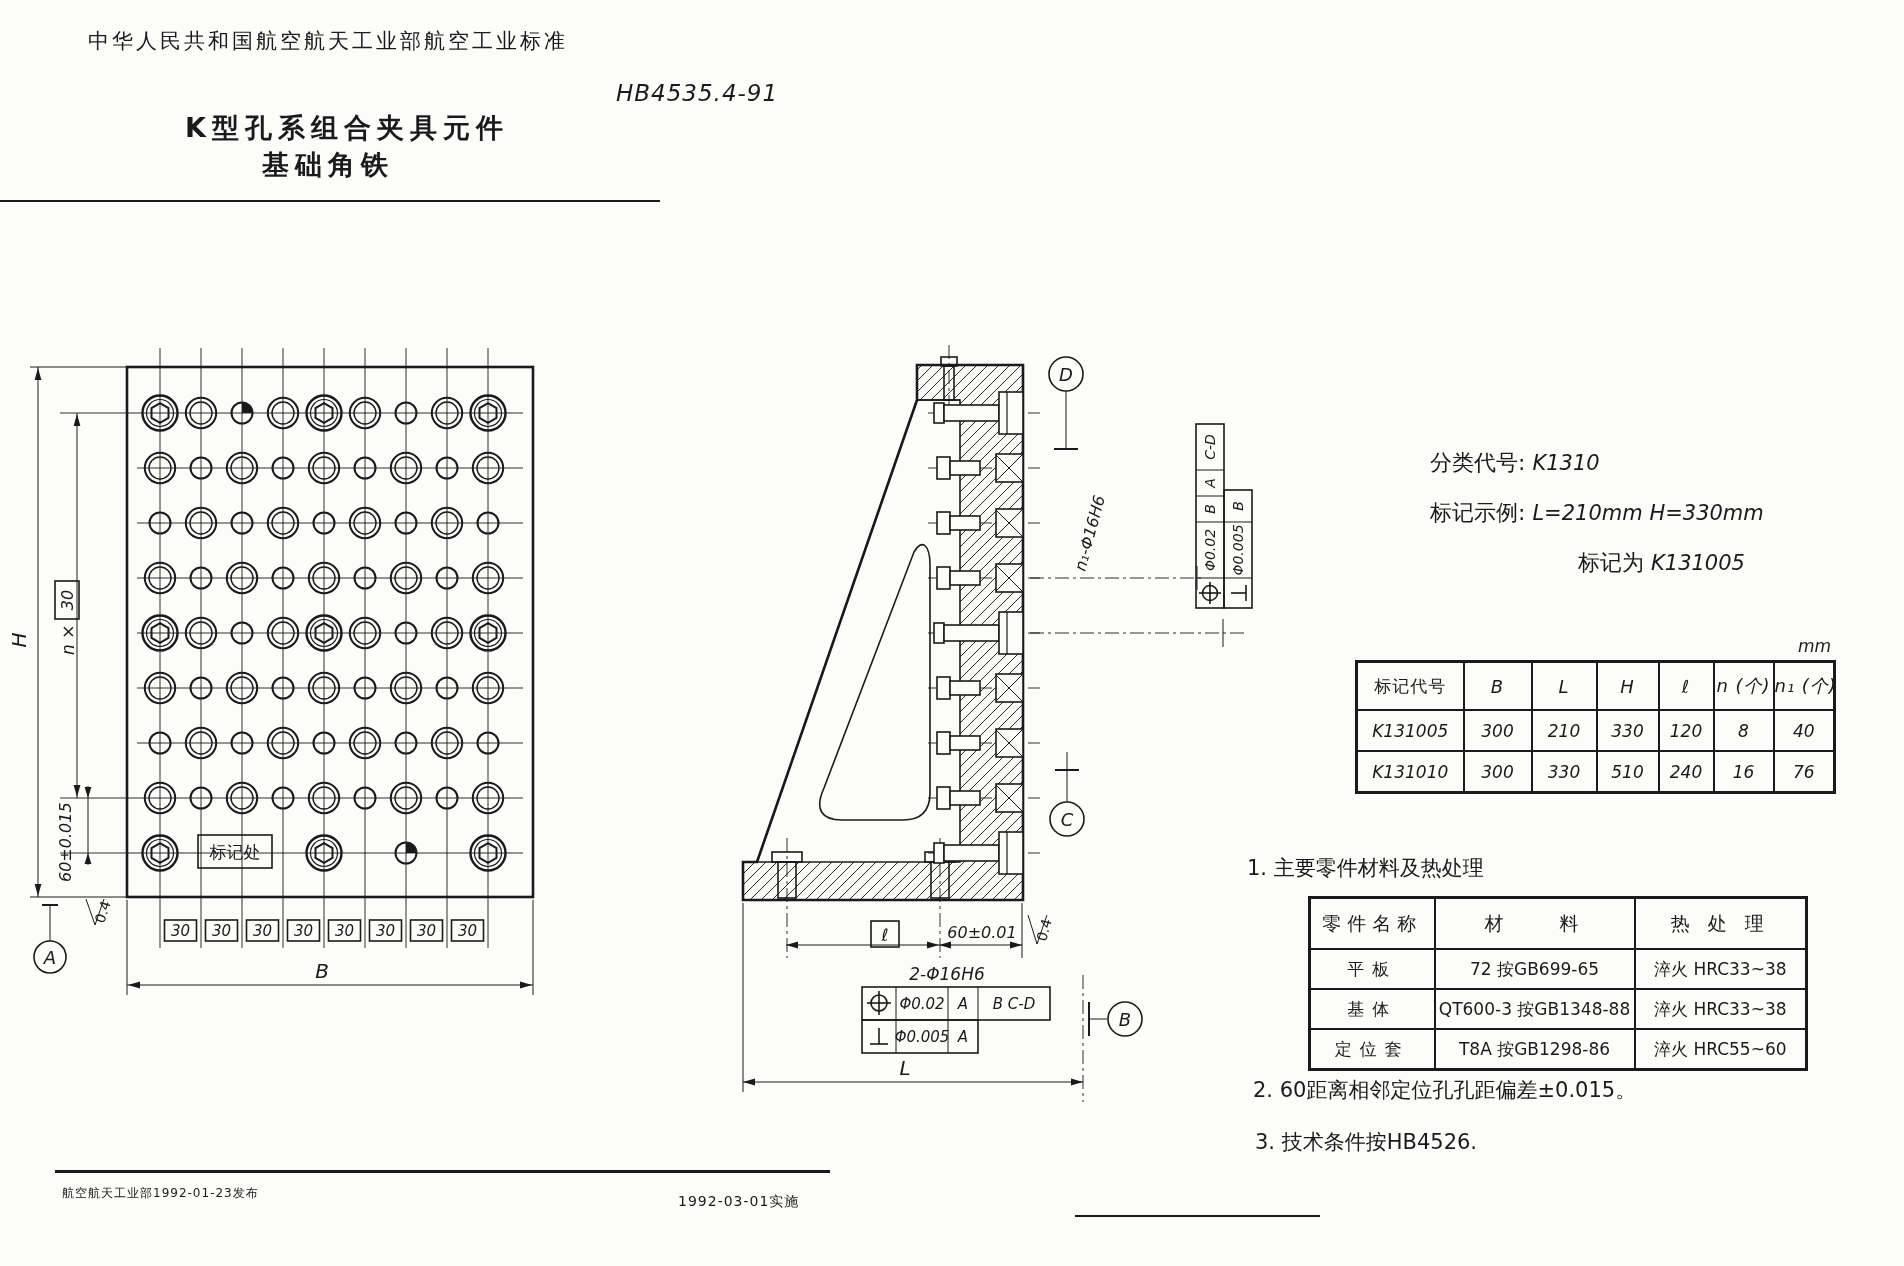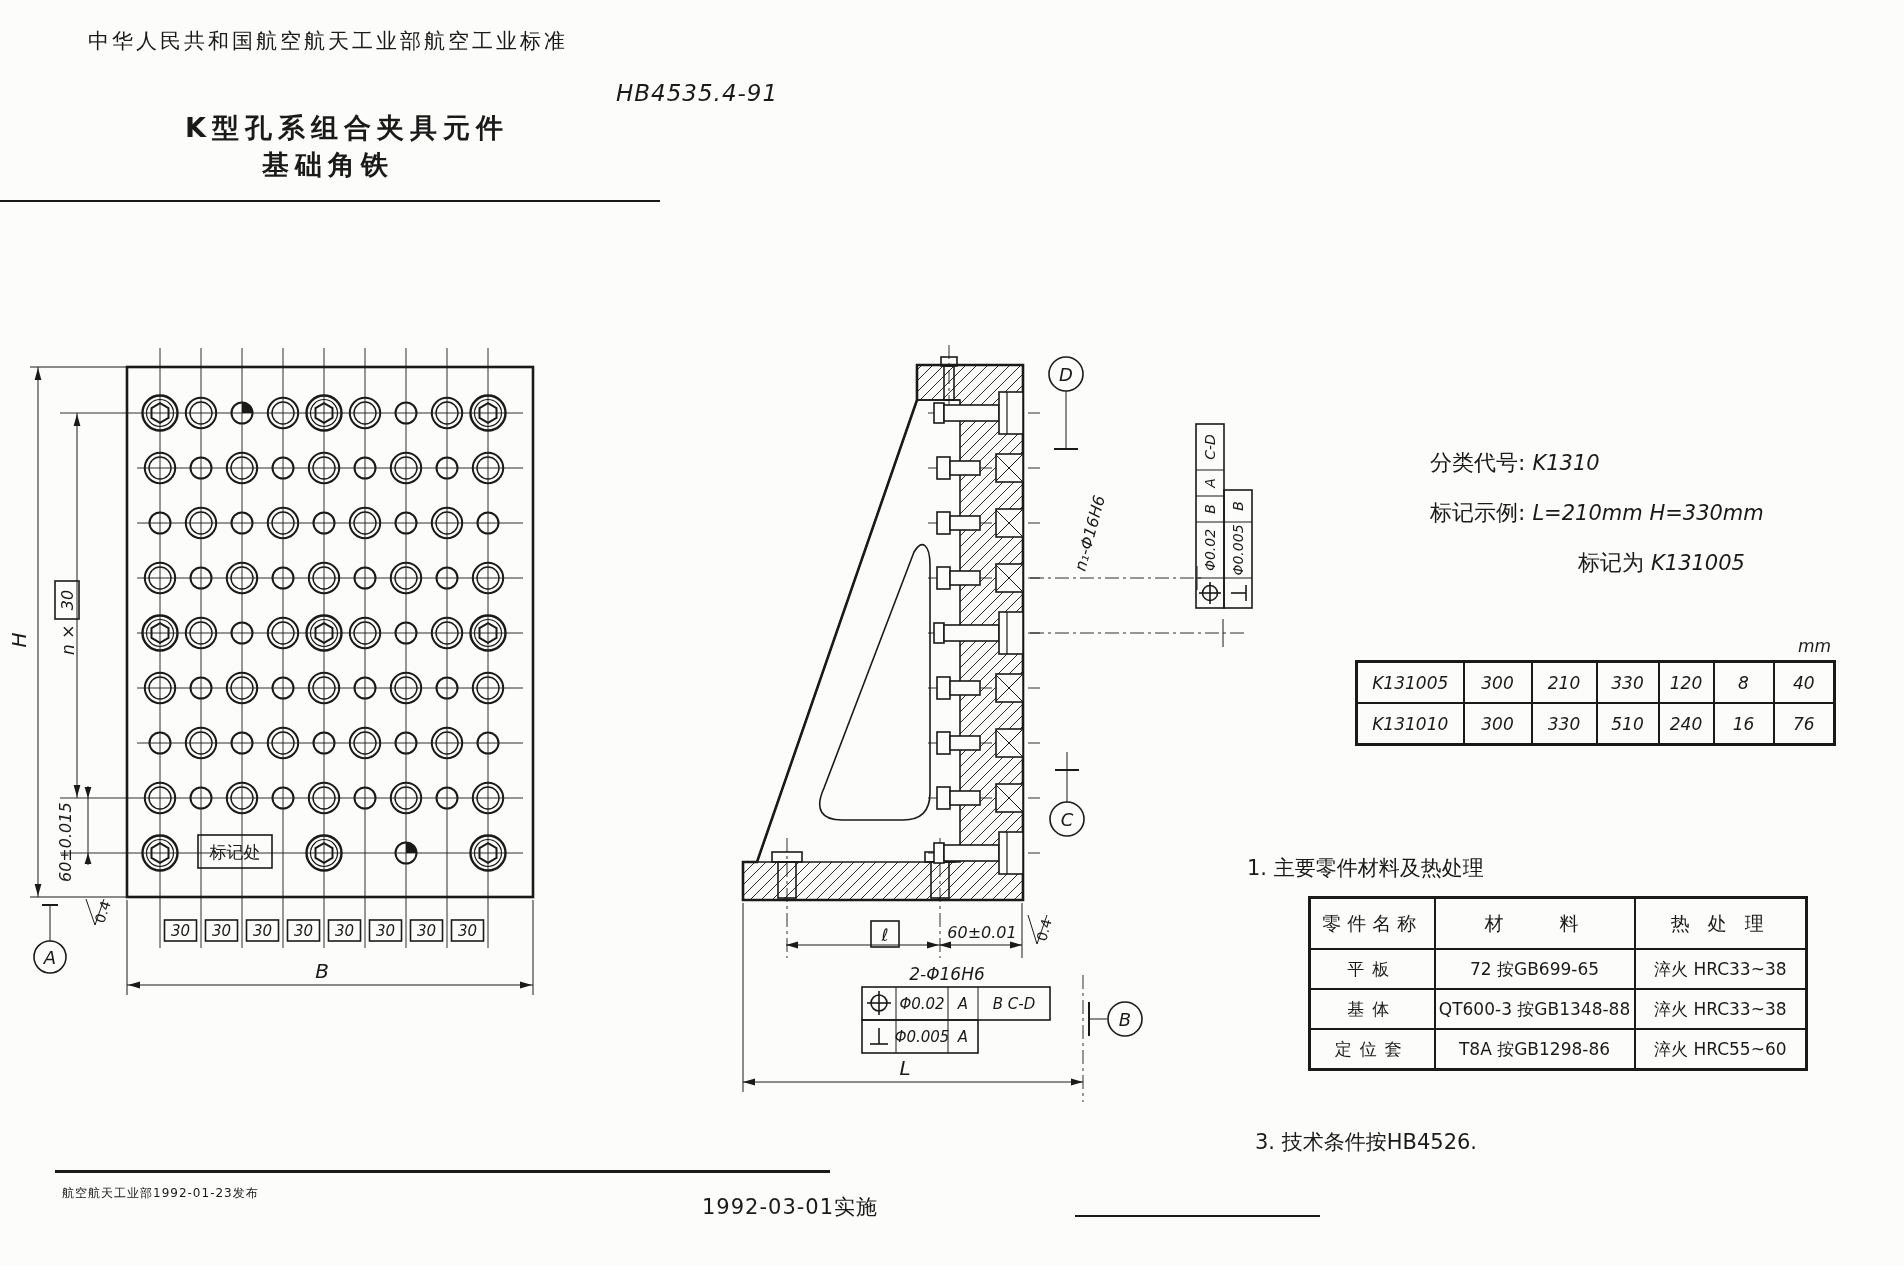--- a/index.html
+++ b/index.html
@@ -16,21 +16,21 @@
   .cls1{left:1430px;top:448px;font-size:22px;}
   .cls2{left:1430px;top:498px;font-size:22px;}
   .cls3{left:1578px;top:548px;font-size:22px;text-align:right;}
   .cls1 .i,.cls2 .i,.cls3 .i{font-size:21px;}
   .mm-label{left:1798px;top:636px;font-size:17px;font-style:italic;text-align:right;}
   .note{font-size:21px;}
   .n1{left:1247px;top:854px;}
   .n2{left:1253px;top:1076px;}
   .n3{left:1255px;top:1128px;}
   .foot-issued{left:62px;top:1185px;font-size:12px;letter-spacing:1px;}
-  .foot-impl{left:702px;top:1193px;font-size:21px;letter-spacing:1px;}
+  .foot-impl{left:678px;top:1193px;font-size:14px;letter-spacing:1px;}
   
   table{border-collapse:collapse;table-layout:fixed;background:transparent;}
   td{border:2px solid #1a1a1a;text-align:center;padding:0;font-size:17px;overflow:hidden;}
   .dim-table{left:1355px;top:660px;}
   .dim-table table{border:3px solid #1a1a1a;width:478px;}
   .dim-table tr.hd td{height:46px;letter-spacing:1px;}
   .dim-table tr.bd td{height:39px;font-style:italic;}
   .dim-table td.lt{font-style:italic;font-size:18px;}
   .mat-table{left:1308px;top:896px;}
   .mat-table table{border:3px solid #1a1a1a;width:497px;}
@@ -498,20 +498,29 @@
       <colgroup>
           <col style="width:107px">
           <col style="width:68px">
           <col style="width:65px">
           <col style="width:62px">
           <col style="width:55px">
           <col style="width:60px">
           <col style="width:61px">
         </colgroup>
       <tbody>
+          <tr class="hd">
+        <td>标记代号</td>
+        <td class="lt">B</td>
+        <td class="lt">L</td>
+        <td class="lt">H</td>
+        <td class="lt">ℓ</td>
+        <td class="lt">n (个)</td>
+        <td class="lt">n₁ (个)</td>
+      </tr>
       <tr class="bd">
         <td>K131005</td>
         <td>300</td>
         <td>210</td>
         <td>330</td>
         <td>120</td>
         <td>8</td>
         <td>40</td>
       </tr>
       <tr class="bd">
@@ -554,20 +563,21 @@
       </tr>
       <tr class="bd">
         <td class="nm">定位套</td>
         <td>T8A 按GB1298-86</td>
         <td>淬火 HRC55~60</td>
       </tr>
     </tbody>
       </table>
   </div>
 
+  <div class="abs note n2">2. 60距离相邻定位孔孔距偏差±0.015。</div>
   <div class="abs note n3">3. 技术条件按HB4526.</div>
 
   <div class="rule" style="left:55px;top:1170px;width:775px;height:3px;"></div>
   <div class="abs foot-issued">航空航天工业部1992-01-23发布</div>
   <div class="abs foot-impl">1992-03-01实施</div>
   <div class="rule" style="left:1075px;top:1215px;width:245px;height:2px;"></div>
 
 </div>
 
 </body></html>

